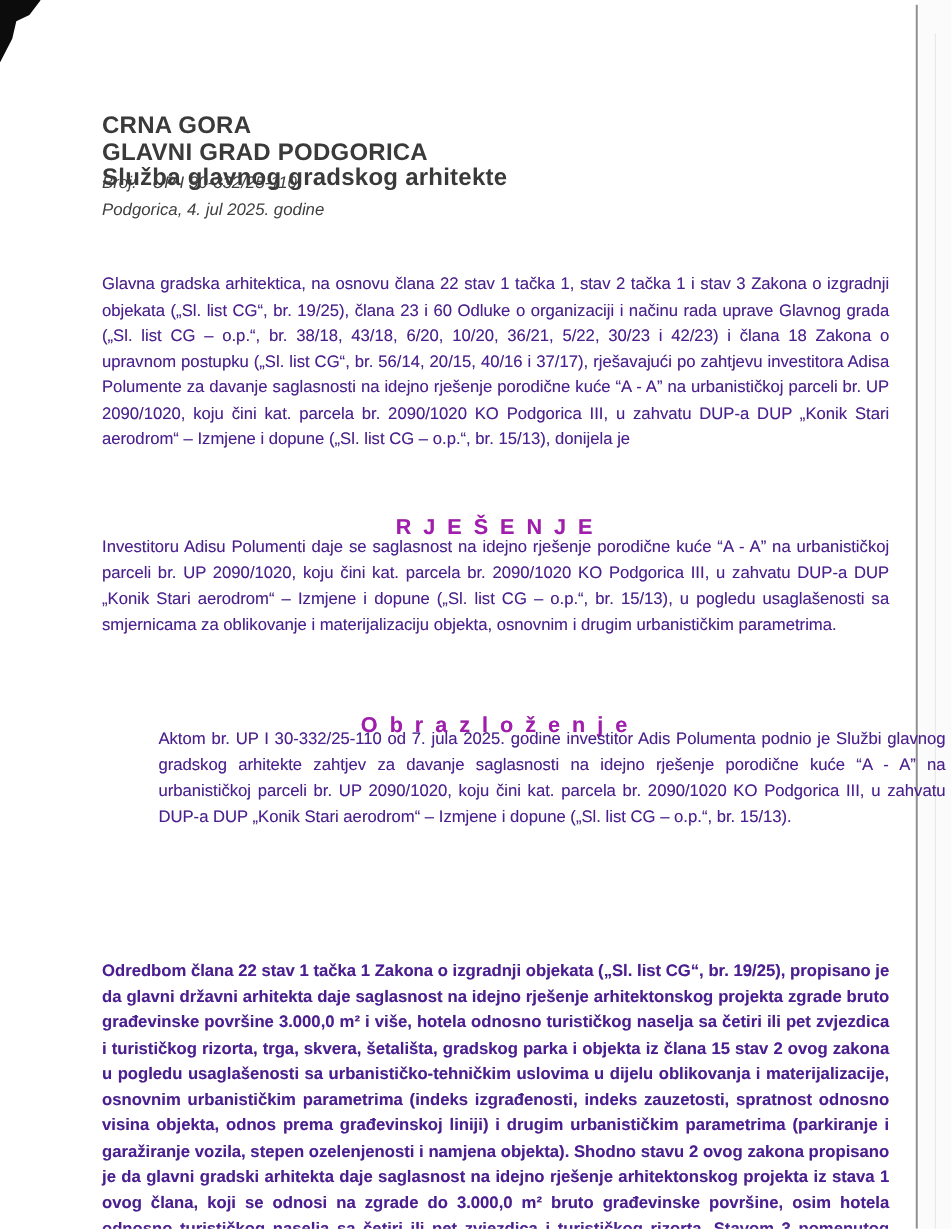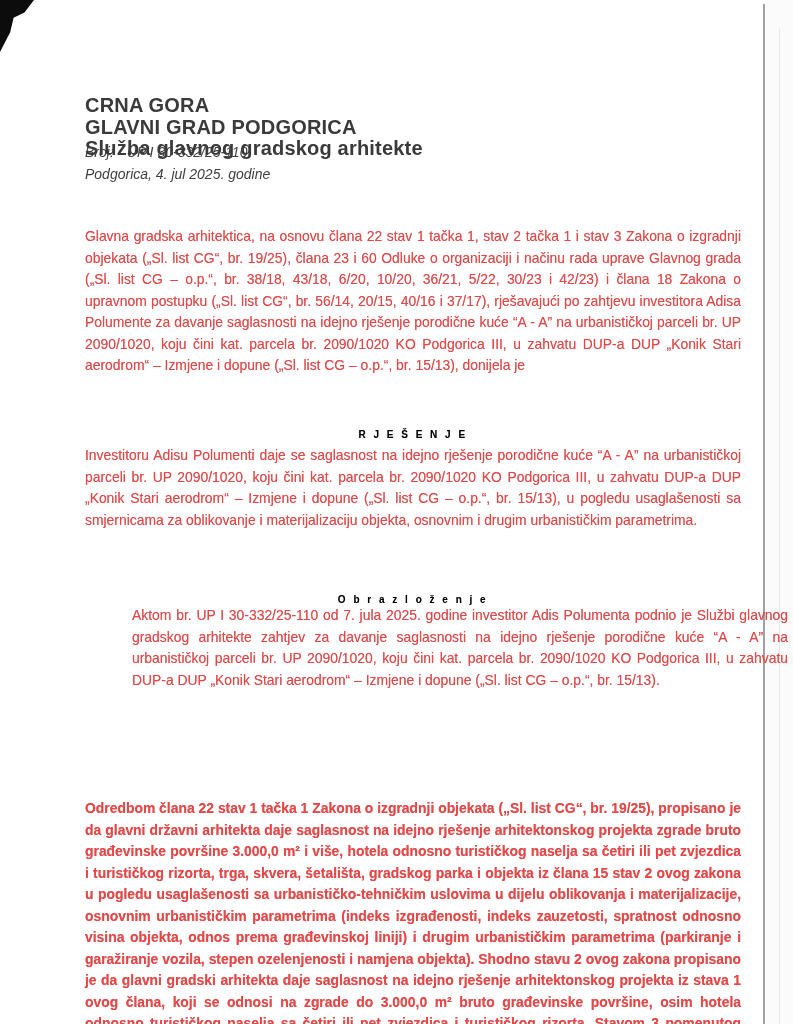--- a/index.html
+++ b/index.html
@@ -35,33 +35,33 @@
     font-size: 14px;
     line-height: 22px;
     font-style: italic;
   }
   .reference .ref-value { margin-left: 13px; }
   .bodytext {
     font-size: 13.9px;
     line-height: 21.5px;
     text-align: justify;
     text-justify: inter-word;
-    color: #ef4444;
+    color: #4c1d95;
     text-shadow: 0 0 0.5px rgba(64,64,64,0.45);
     margin: 0;
   }
   .heading {
     position: absolute;
     left: 85px;
     width: 656px;
     text-align: center;
     font-weight: 700;
-    font-size: 10px;
+    font-size: 18px;
     letter-spacing: 2.5px;
-    color: #000000;
+    color: #a21caf;
     text-shadow: 0 0 0.5px rgba(50,50,50,0.4);
     margin: 0;
   }
   #preamble          { top: 226px; }
   #decision-heading  { top: 429px; }
   #decision-body     { top: 445px; }
   #rationale-heading { top: 594px; }
   #rationale-p1      { top: 605px; margin-left: 47px; }
   #rationale-p2      { top: 798px; font-weight: bold; }
 

